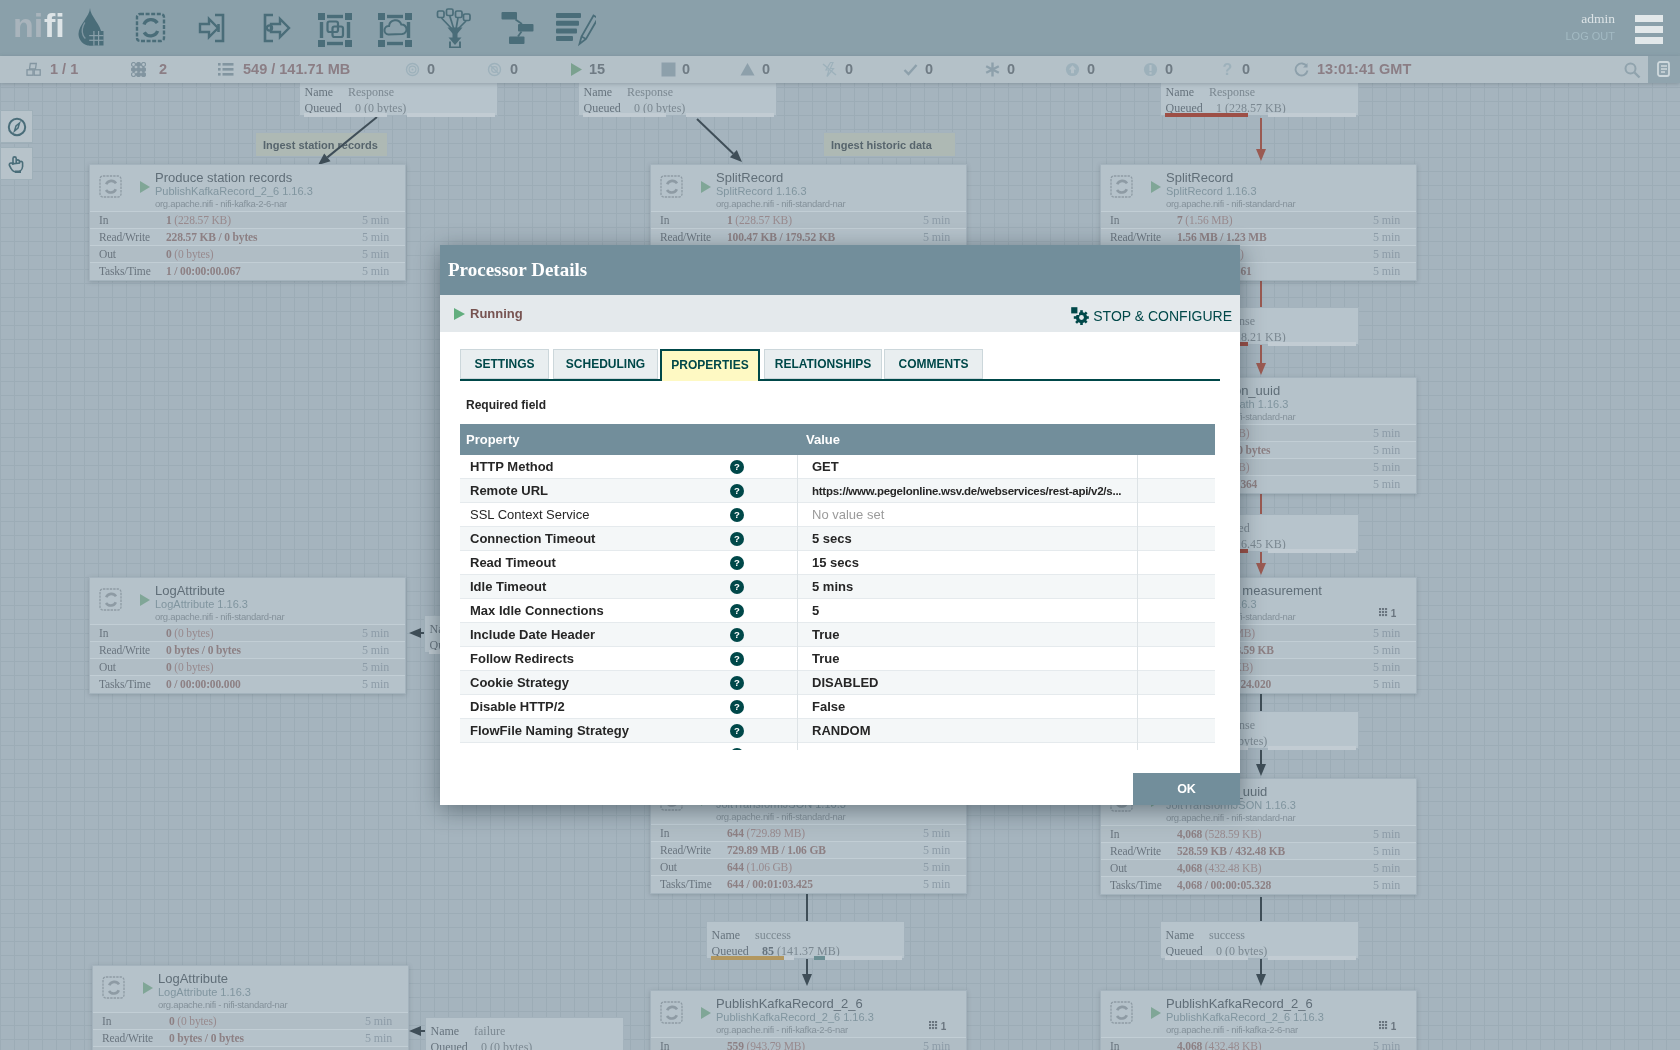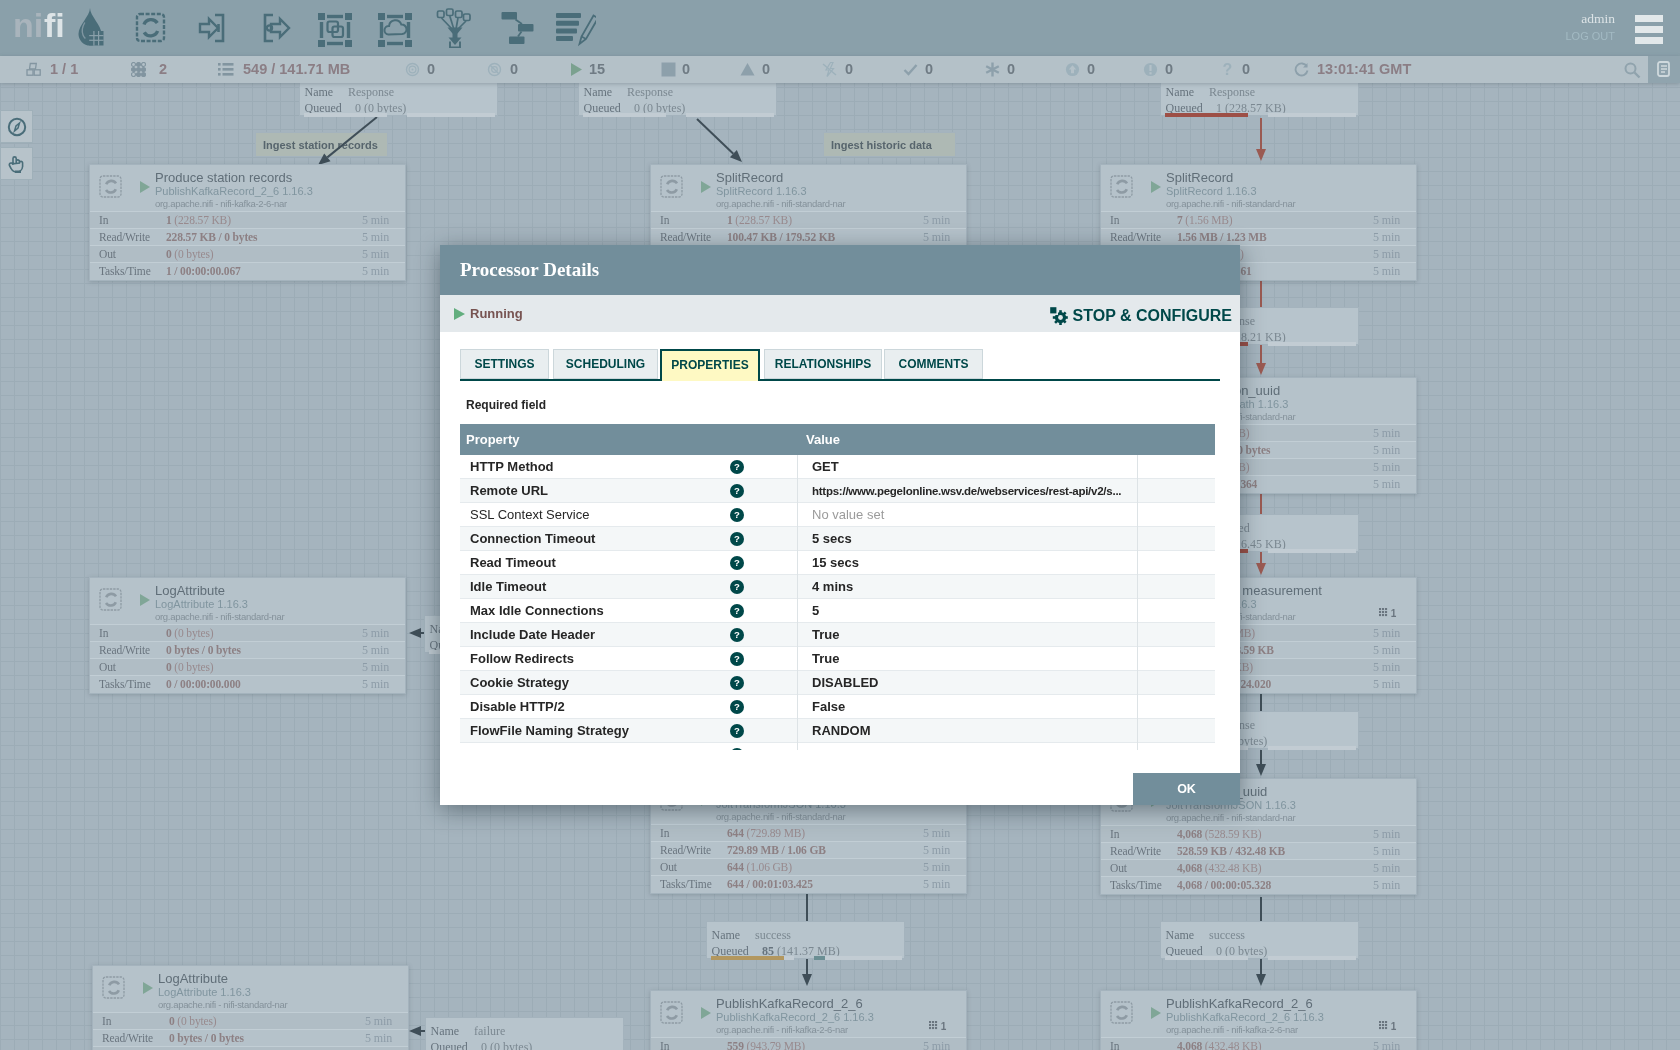--- a/index.html
+++ b/index.html
@@ -47,25 +47,25 @@
 .snum{position:absolute;top:5px;font-size:14.5px;font-weight:bold;white-space:nowrap}
 .hsearch{position:absolute;left:1623px;top:5px}
 .rbox{position:absolute;left:1648px;top:0;width:32px;height:27px;background:#90a4ae;text-align:center;padding-top:5px}
 .lbtn{position:absolute;z-index:3;left:0;width:33px;height:33px;background:#b7c3ca;border:1px solid #9fb0b9;text-align:center;padding-top:6px}
 
 #foot{position:absolute;z-index:5;left:0;top:1020px;width:1680px;height:30px;background:rgba(174,187,195,.82);
  font-size:13.5px;font-weight:bold;color:#4a6872;padding:8px 0 0 16px}
 
 #modal{position:absolute;z-index:10;left:440px;top:245px;width:800px;height:560px;background:#fff;box-shadow:0 5px 22px rgba(20,35,45,.45);font-size:13px}
 .mhead{position:absolute;left:0;top:0;width:100%;height:50px;background:#728e9b;color:#fff;
- font-family:"Liberation Serif",serif;font-weight:bold;font-size:19px;padding:14px 0 0 20px}
+ font-family:"Liberation Serif",serif;font-weight:bold;font-size:19px;padding:14px 0 0 8px}
 .mstatus{position:absolute;left:0;top:50px;width:100%;height:37px;background:#e4e9ec}
 .runtri{position:absolute;left:14px;top:13px;width:0;height:0;border-left:11px solid #62ae7e;border-top:6px solid transparent;border-bottom:6px solid transparent}
 .runtxt{position:absolute;left:30px;top:11px;font-weight:bold;color:#775351;font-size:13px}
-.stopcfg{position:absolute;right:8px;top:11px;font-weight:bold;color:#004849;font-size:16px}
+.stopcfg{position:absolute;right:8px;top:11px;font-weight:normal;color:#004849;font-size:14px}
 .tabline{position:absolute;left:20px;top:134px;width:760px;height:2px;background:#004849}
 .tab{position:absolute;top:104px;height:30px;background:#e9eef0;border:1px solid #ccd7db;
  text-align:center;line-height:29px;font-size:12px;font-weight:bold;color:#004849}
 .tab.active{background:#fef9c3;border:2px solid #004849;border-bottom:none;height:32px;z-index:2}
 .reqf{position:absolute;left:26px;top:153px;font-size:12px;font-weight:bold;color:#262626}
 .mtable{position:absolute;left:20px;top:179px;width:755px}
 .mthead{position:relative;height:31px;background:#728e9b;color:#fff;font-weight:bold;font-size:13px;line-height:31px}
 .mtbody{position:relative;height:295px;overflow:hidden}
 .mrow{position:relative;height:24px;line-height:24px;border-bottom:1px solid #e5eaed;background:#fff}
 .mrow.malt{background:#f4f7f8}
@@ -835,21 +835,21 @@
             <span class="mval"><b>5 secs</b></span>
           </div>
           <div class="mrow">
             <span class="mname"><b>Read Timeout</b></span>
             <span class="qmark">?</span>
             <span class="mval"><b>15 secs</b></span>
           </div>
           <div class="mrow malt">
             <span class="mname"><b>Idle Timeout</b></span>
             <span class="qmark">?</span>
-            <span class="mval"><b>4 mins</b></span>
+            <span class="mval"><b>5 mins</b></span>
           </div>
           <div class="mrow">
             <span class="mname"><b>Max Idle Connections</b></span>
             <span class="qmark">?</span>
             <span class="mval"><b>5</b></span>
           </div>
           <div class="mrow malt">
             <span class="mname"><b>Include Date Header</b></span>
             <span class="qmark">?</span>
             <span class="mval"><b>True</b></span>

